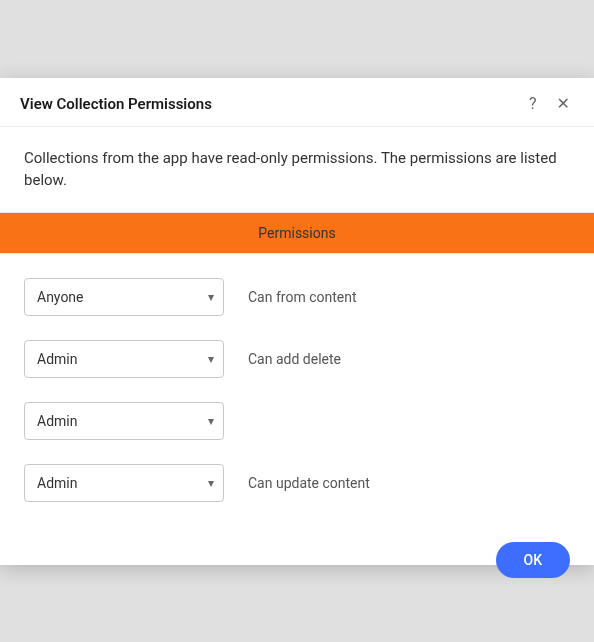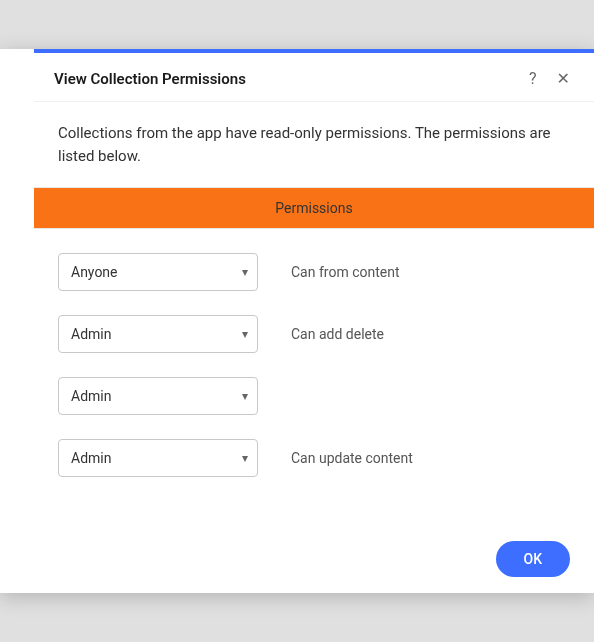--- a/index.html
+++ b/index.html
@@ -14,26 +14,25 @@
       display: flex;
       justify-content: center;
       align-items: center;
       width: 594px;
       height: 642px;
     }
 
     .dialog {
       background: #ffffff;
       width: 594px;
-      height: 544px;
+      height: 487px;
       position: relative;
       box-shadow: 0 4px 20px rgba(0,0,0,0.2);
       display: flex;
       flex-direction: column;
-      padding-left: 34px;
     }
 
     .dialog-top-bar {
       height: 4px;
       background: #3d6eff;
       width: 100%;
     }
 
     .dialog-header {
       display: flex;
@@ -92,21 +91,21 @@
     .permissions-list {
       padding: 16px 24px;
       display: flex;
       flex-direction: column;
       gap: 8px;
     }
 
     .permission-row {
       display: flex;
       align-items: center;
-      gap: 33px;
+      gap: 24px;
       padding: 8px 0;
     }
 
     .permission-select {
       width: 200px;
       border: 1px solid #c8c8c8;
       border-radius: 4px;
       padding: 10px 12px;
       font-size: 14px;
       color: #333;

